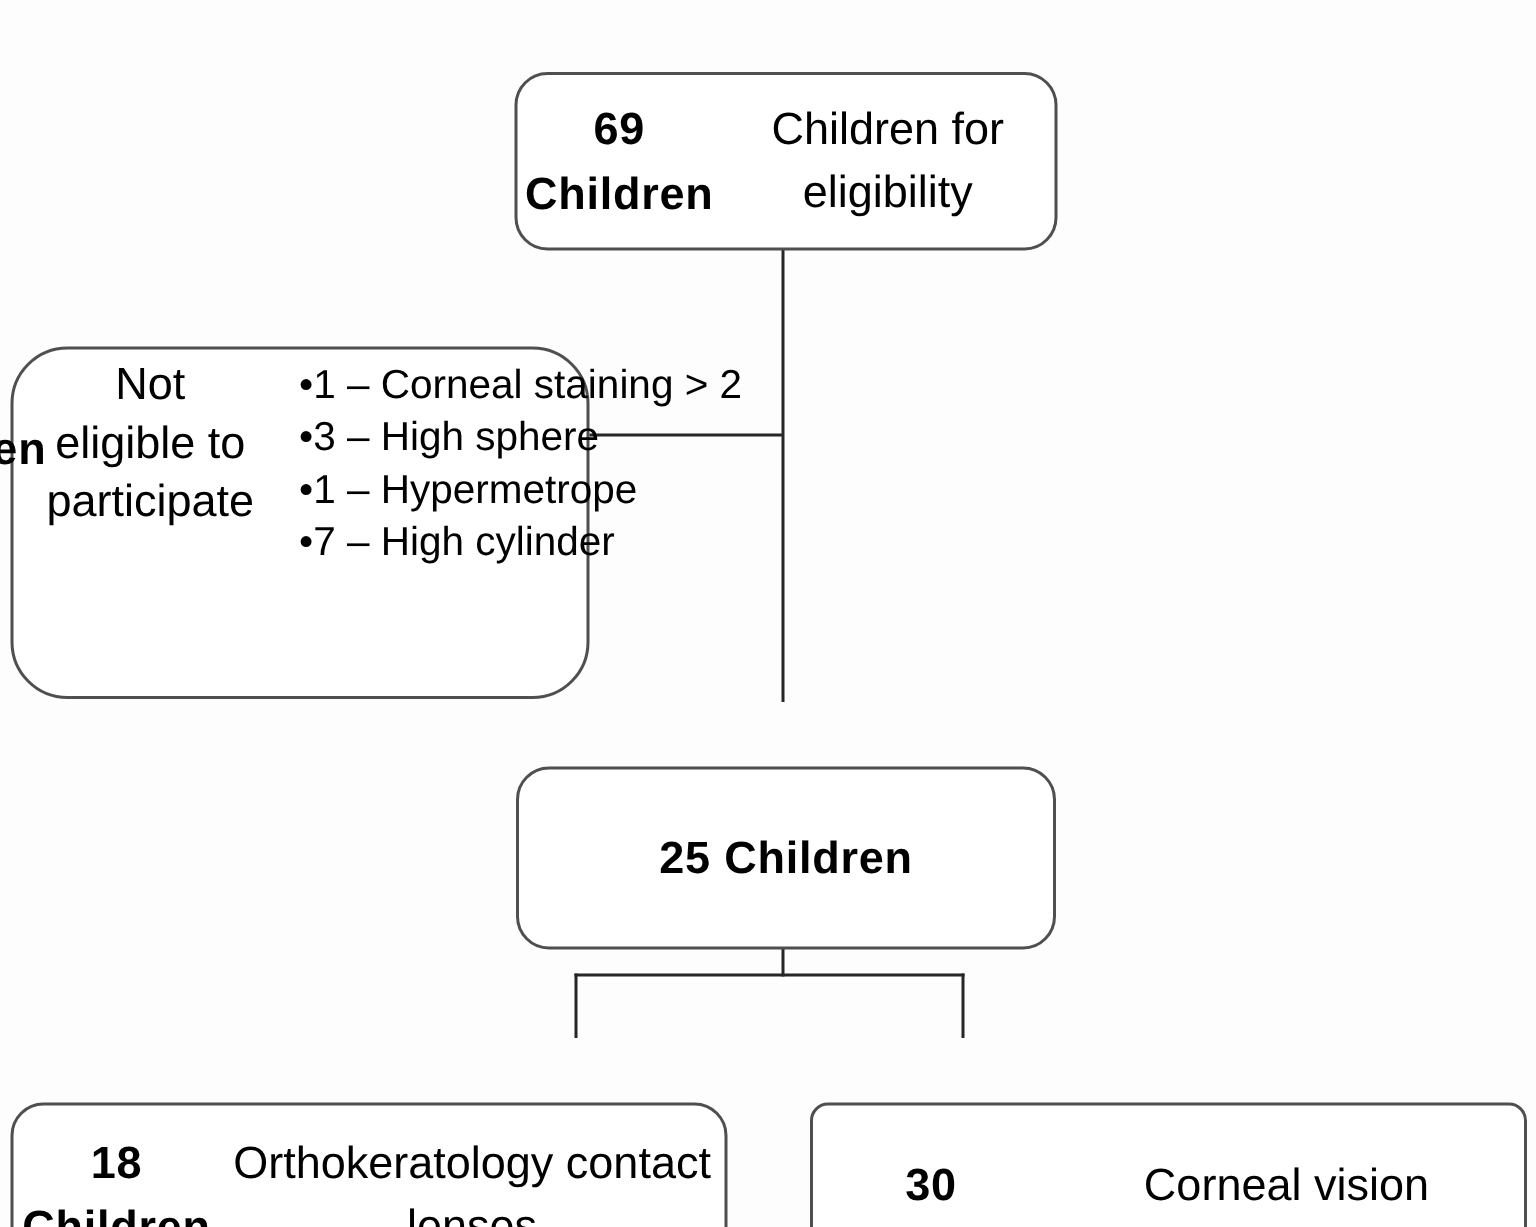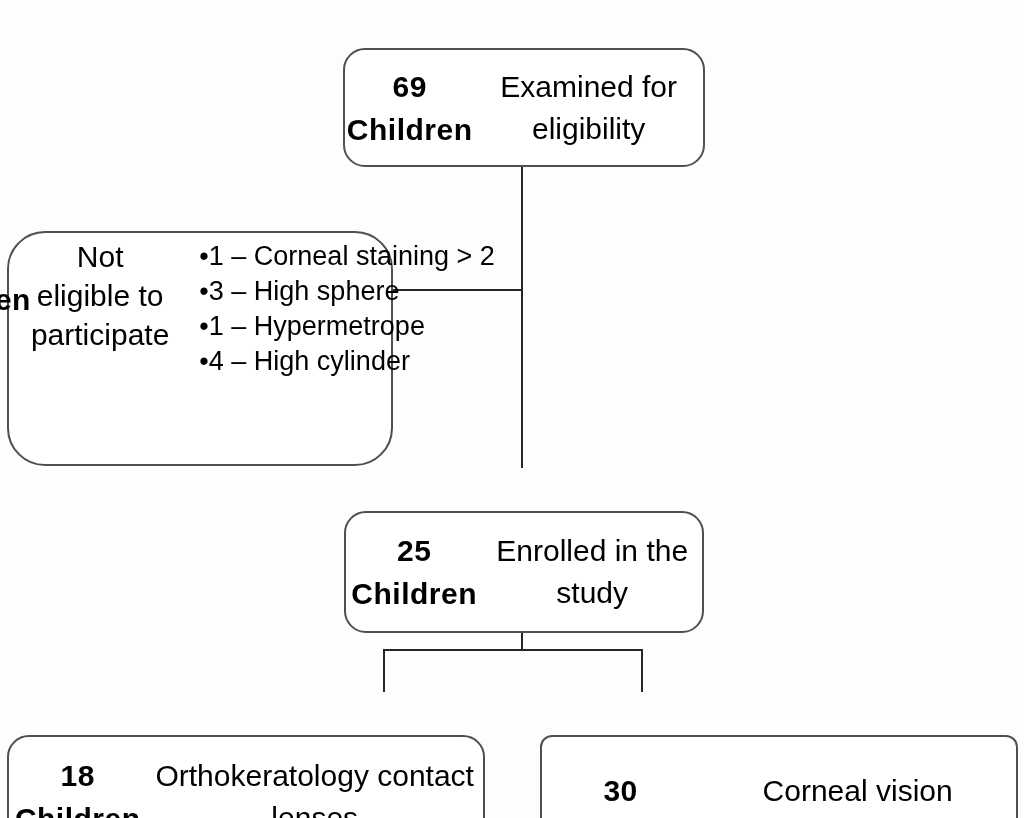--- a/index.html
+++ b/index.html
@@ -81,37 +81,36 @@
 
   <div class="line" id="line-top-v"></div>
   <div class="line" id="line-left-h"></div>
   <div class="line" id="line-mid-v"></div>
   <div class="line" id="line-split-h"></div>
   <div class="line" id="line-stub-left"></div>
   <div class="line" id="line-stub-right"></div>
 
   <div class="box" id="box-eligibility">
     <div class="count">69 Children</div>
-    <div class="label">Examined for eligibility</div>
+    <div class="label">Children for eligibility</div>
   </div>
 
   <div class="box" id="box-not-eligible">
     <div class="count">8 Children</div>
     <div class="label">Not eligible to participate</div>
     <div class="reasons">
       <div class="reason">•1 – Corneal staining &gt; 2</div>
       <div class="reason">•3 – High sphere</div>
       <div class="reason">•1 – Hypermetrope</div>
-      <div class="reason">•4 – High cylinder</div>
+      <div class="reason">•7 – High cylinder</div>
     </div>
   </div>
 
   <div class="box" id="box-enrolled">
     <div class="count">25 Children</div>
-    <div class="label">Enrolled in the study</div>
   </div>
 
   <div class="box" id="box-ortho">
     <div class="count">18 Children</div>
     <div class="label">Orthokeratology contact lenses</div>
   </div>
 
   <div class="box" id="box-spectacles">
     <div class="count">30 Children</div>
     <div class="label">Corneal vision spectacles</div>

